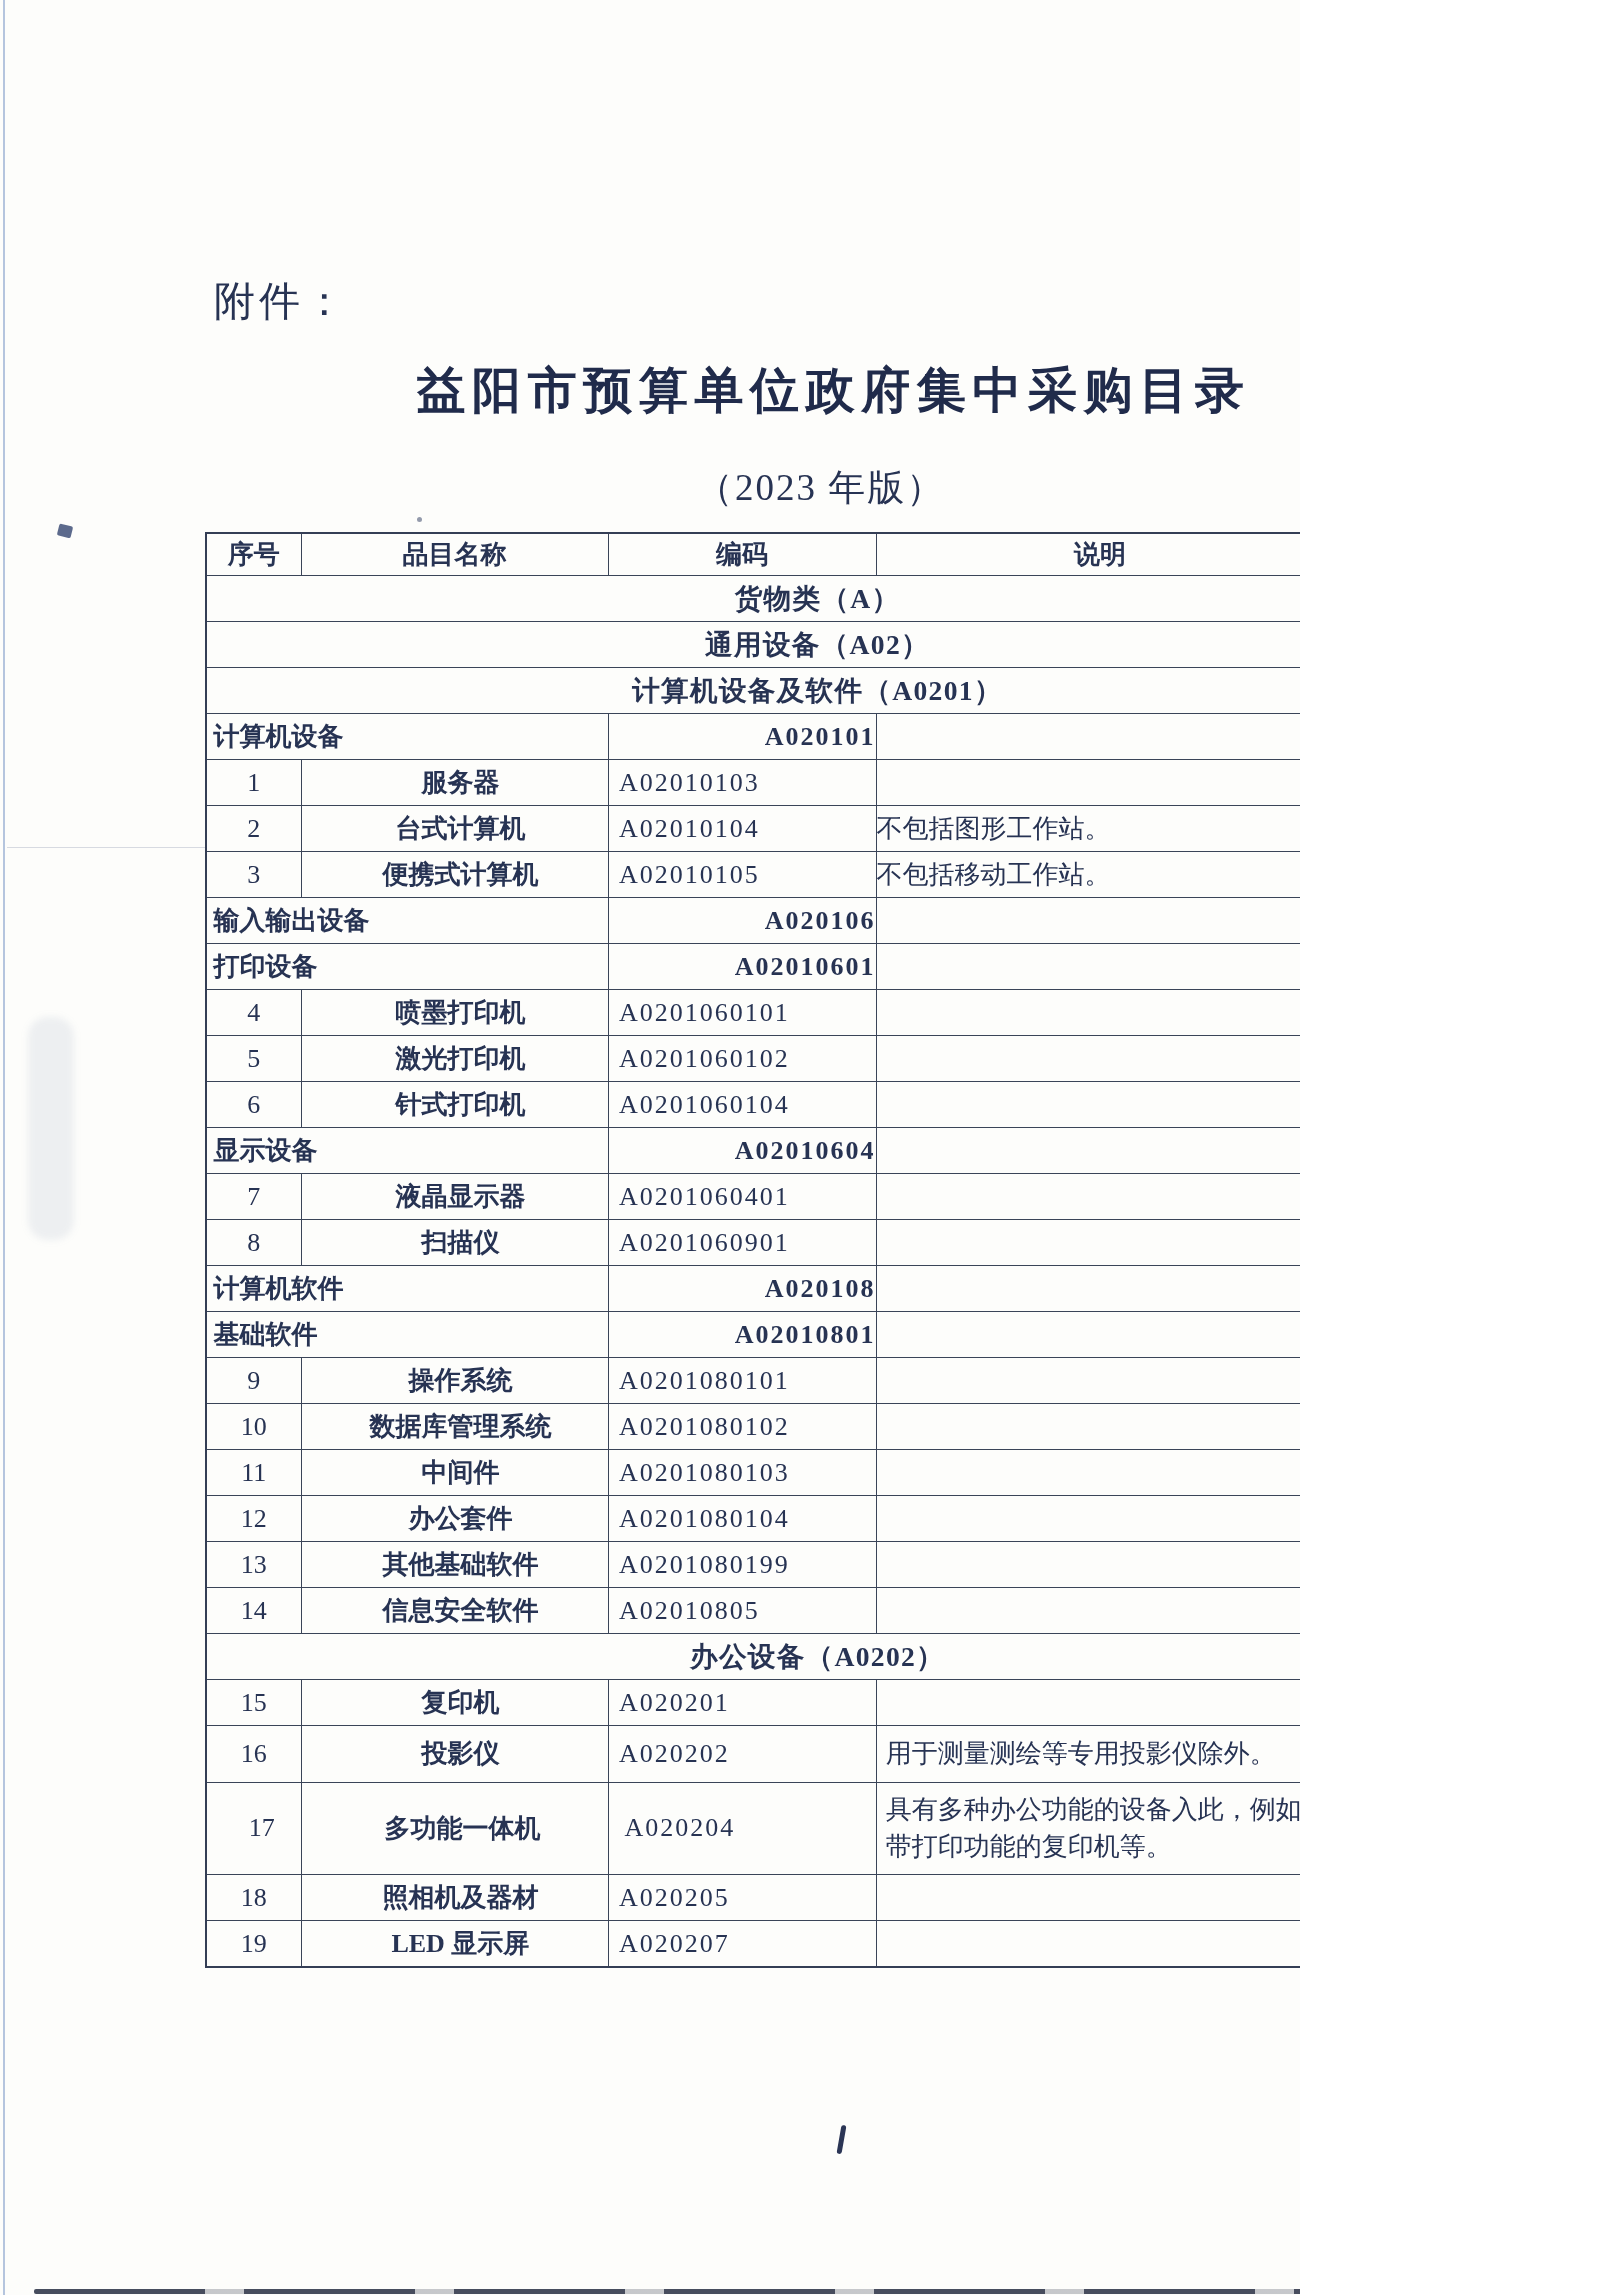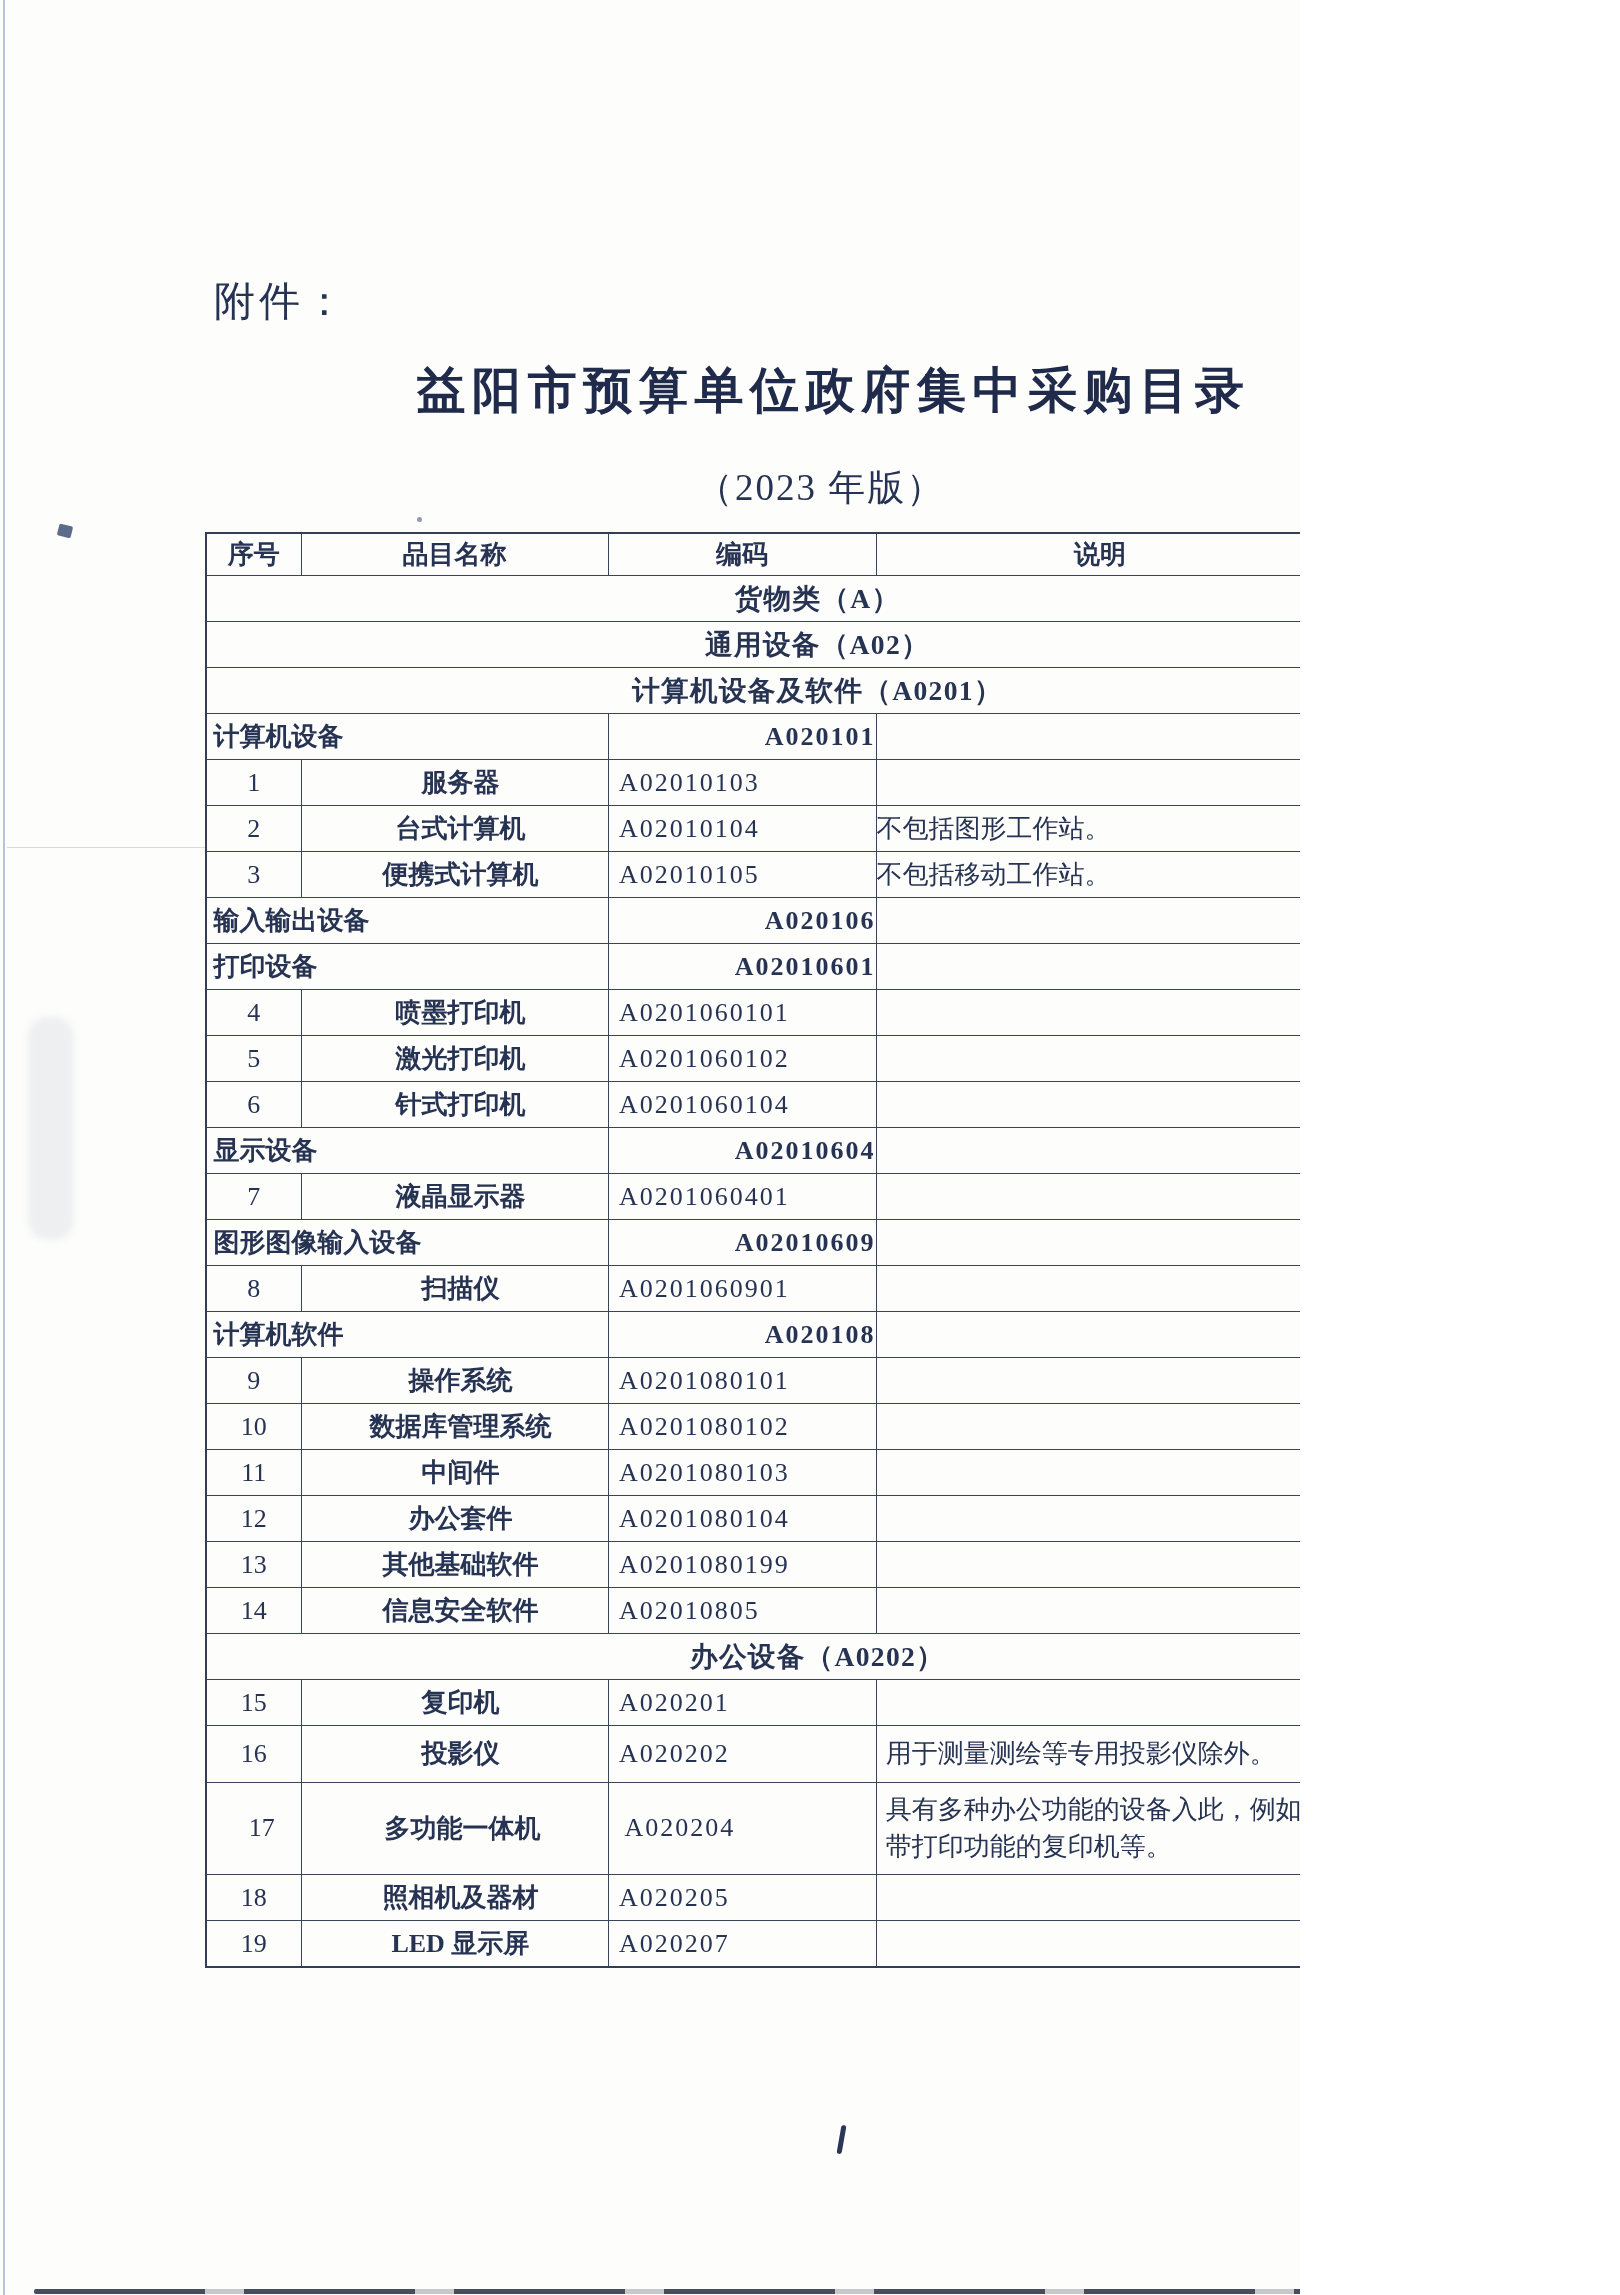--- a/index.html
+++ b/index.html
@@ -204,36 +204,36 @@
       </tr>
       <tr>
         <td class="no">7</td>
         <td class="name">液晶显示器</td>
         <td class="code">A0201060401</td>
         <td class="desc"></td>
         <td></td>
       </tr>
 
       <tr>
-        <td colspan="2" class="cat-name">图形图像输入设备</td>
-        <td class="code bold">A02010609</td>
-        <td class="desc"></td>
-        <td></td>
-      </tr>
-      <tr>
         <td class="no">8</td>
         <td class="name">扫描仪</td>
         <td class="code">A0201060901</td>
         <td class="desc"></td>
         <td></td>
       </tr>
 
       <tr>
         <td colspan="2" class="cat-name">计算机软件</td>
         <td class="code bold">A020108</td>
+        <td class="desc"></td>
+        <td></td>
+      </tr>
+      <tr>
+        <td colspan="2" class="cat-name">基础软件</td>
+        <td class="code bold">A02010801</td>
         <td class="desc"></td>
         <td></td>
       </tr>
 
       <tr>
         <td class="no">9</td>
         <td class="name">操作系统</td>
         <td class="code">A0201080101</td>
         <td class="desc"></td>
         <td></td>

